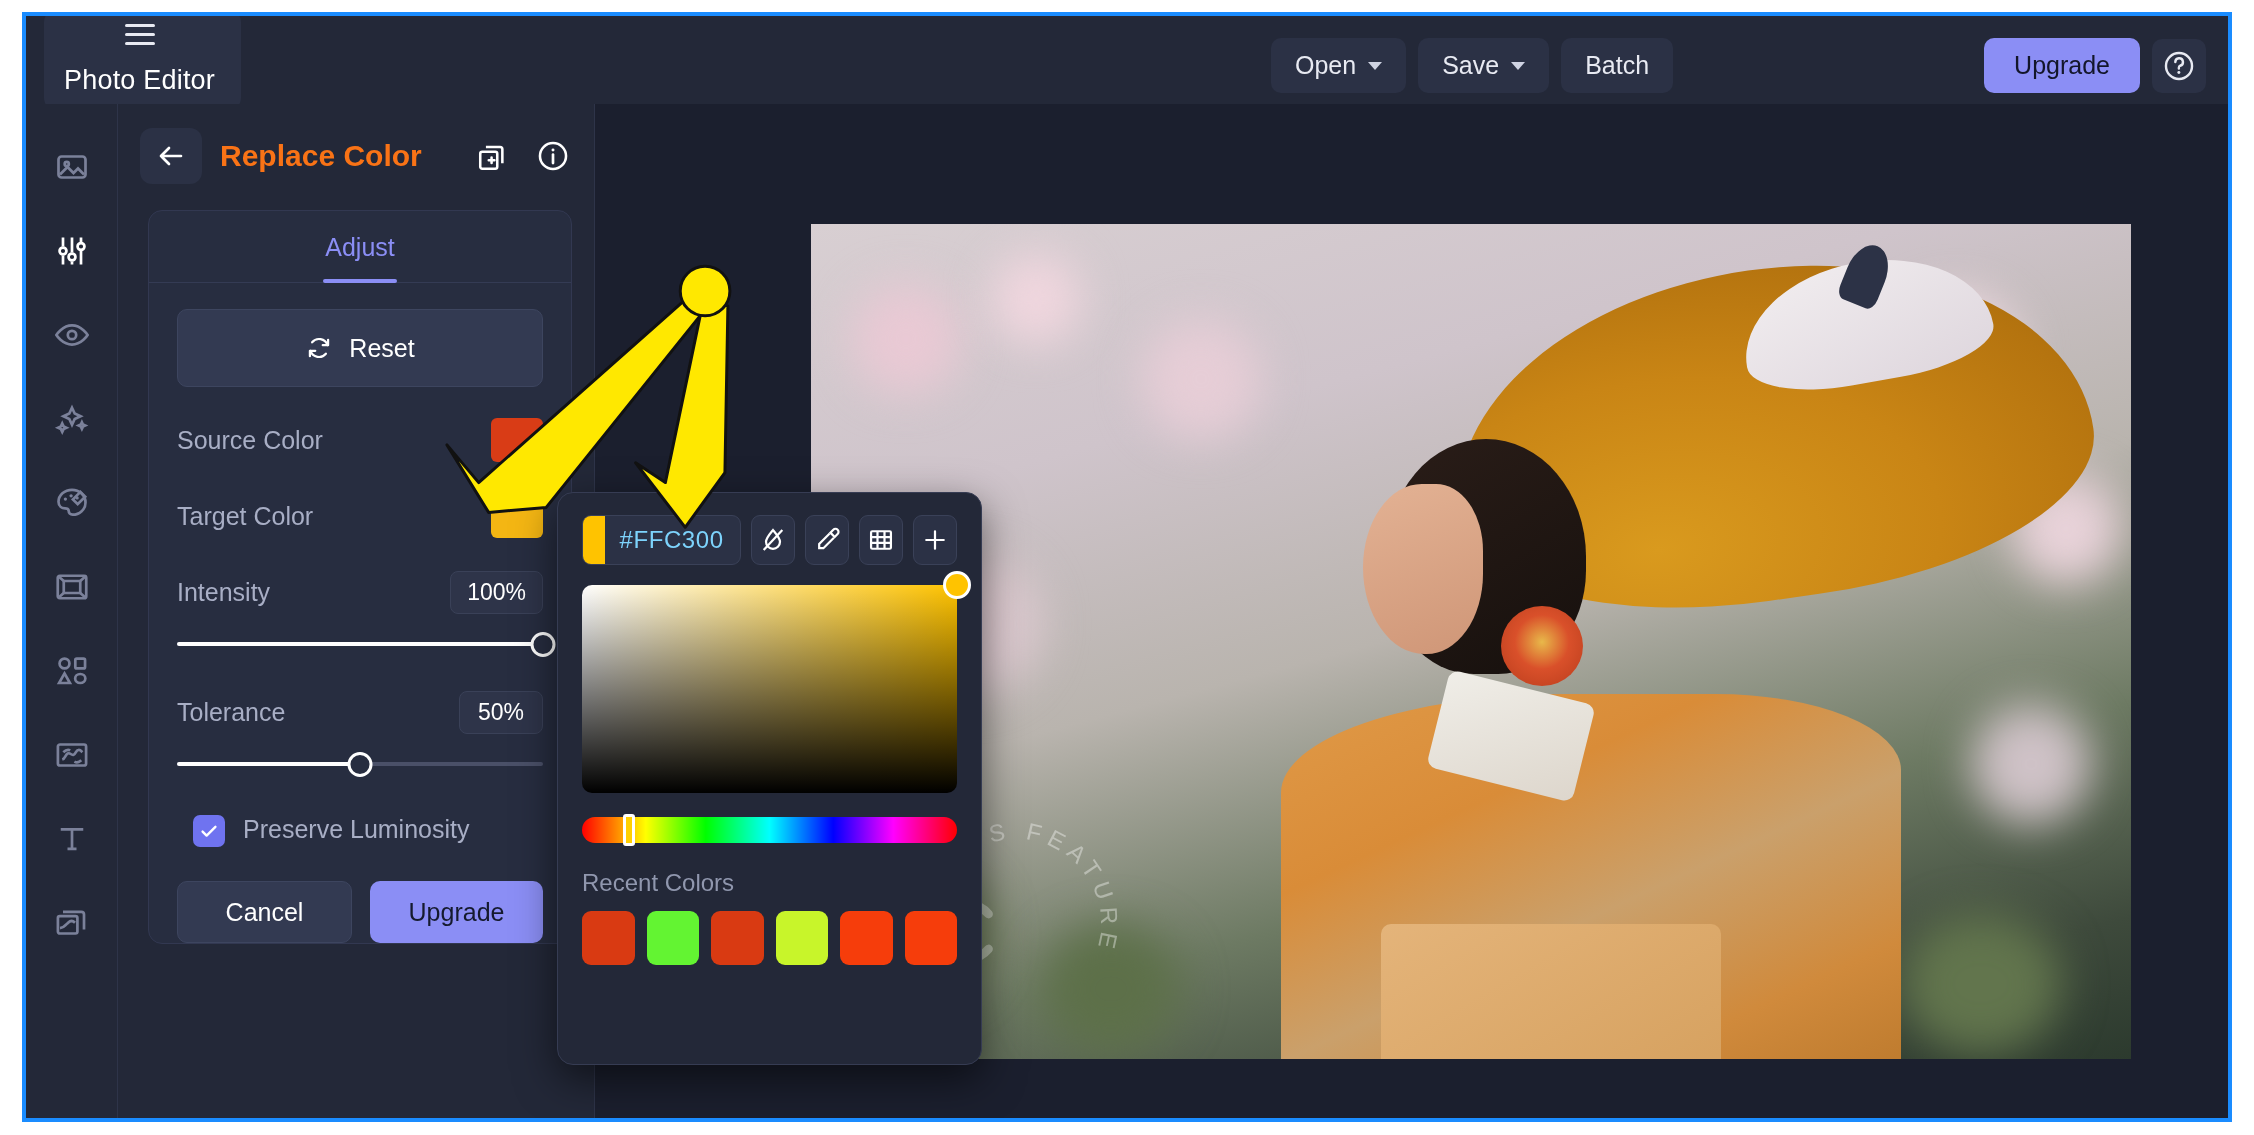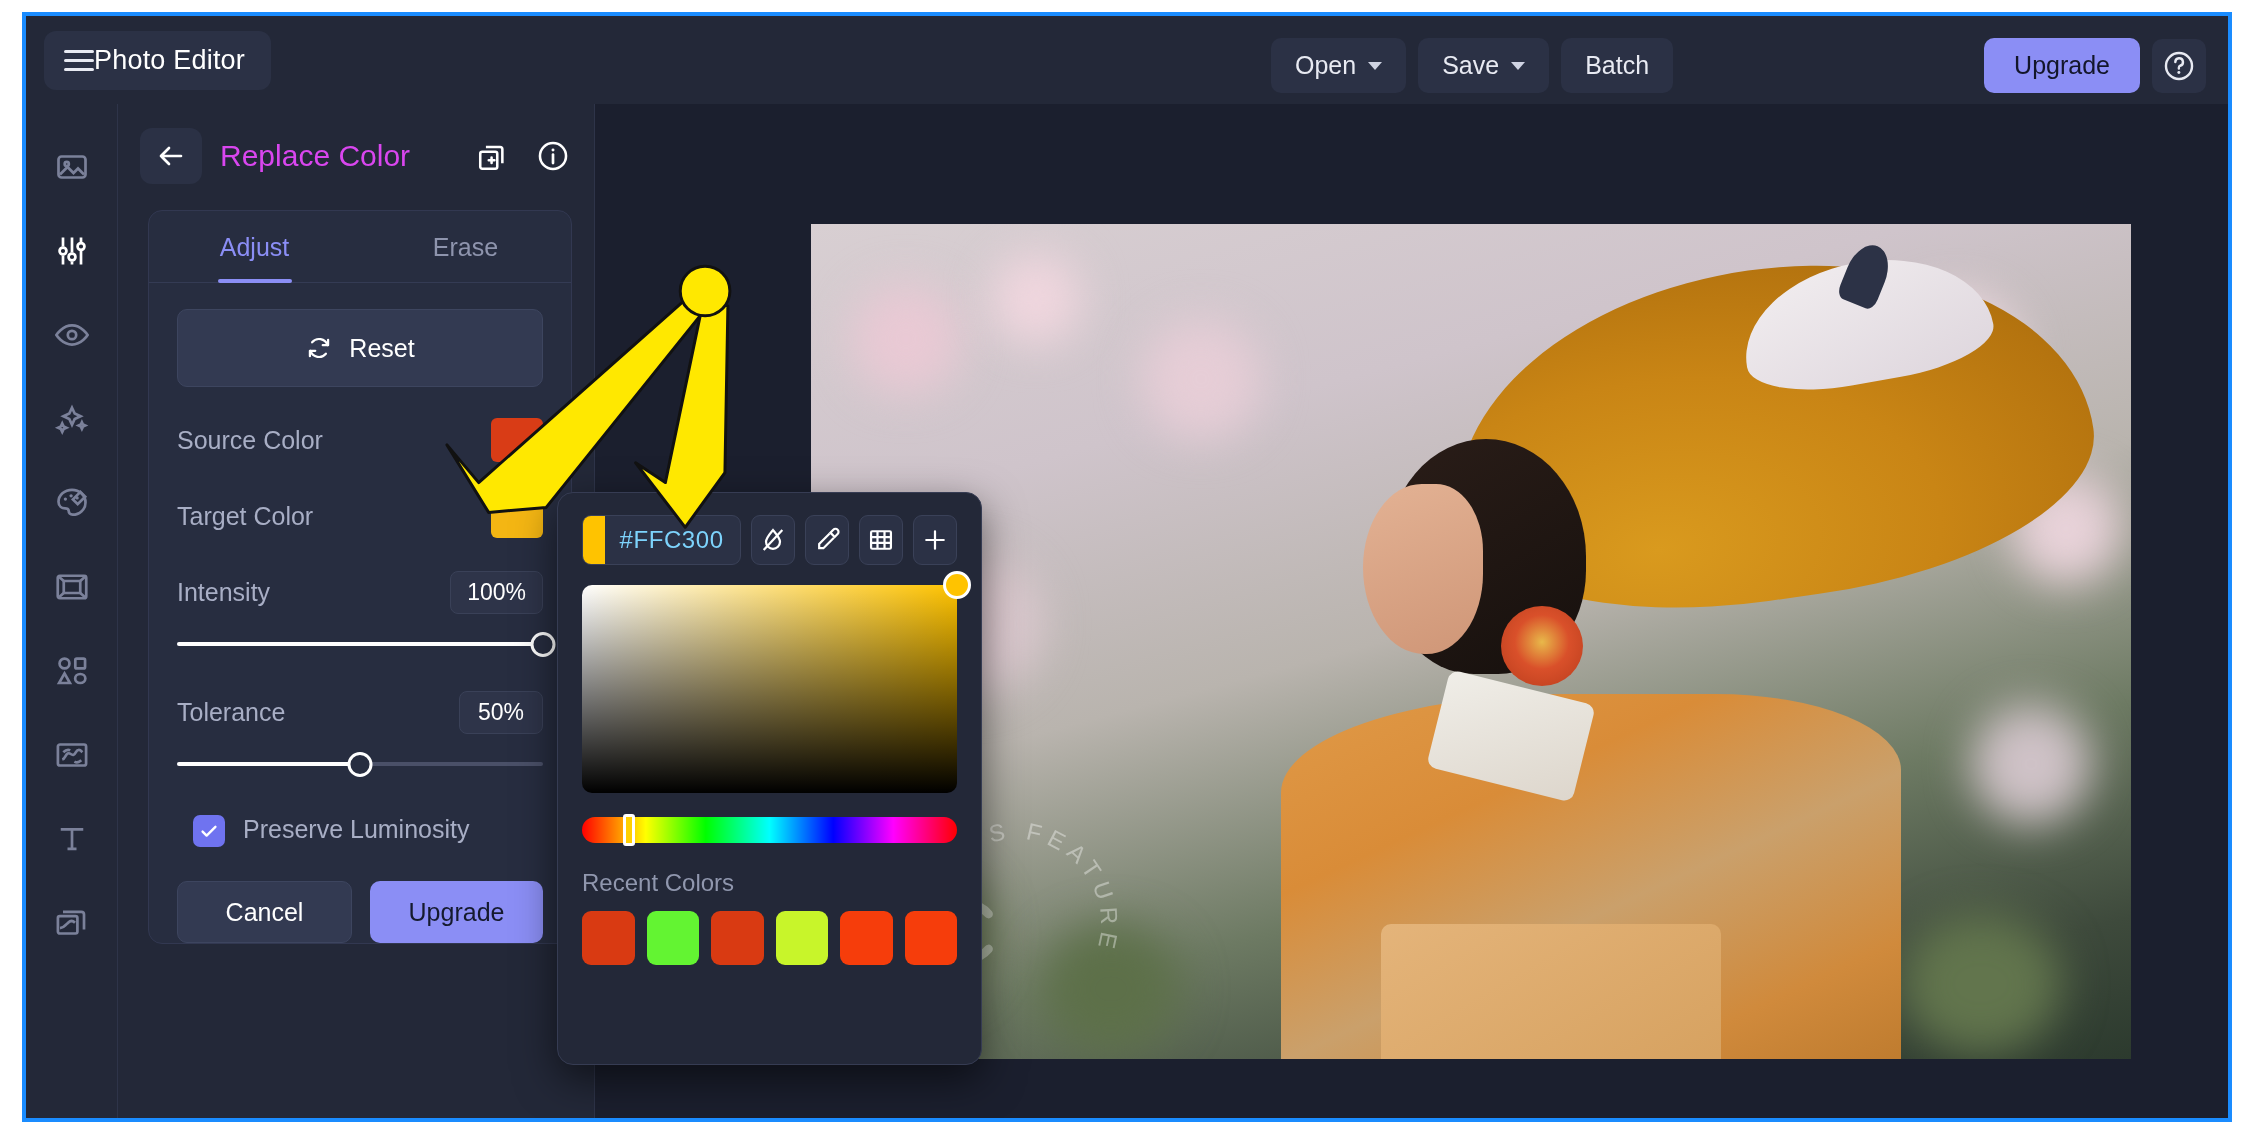--- a/index.html
+++ b/index.html
@@ -24,25 +24,26 @@
     overflow: hidden;
   }
   
   .topbar {
     position: absolute; left: 0; top: 0;
     width: 100%; height: 88px;
     background: #232838;
     display: flex; align-items: center;
   }
   .brand {
-    display: flex; align-items: center; 
+    display: flex; align-items: center; gap: 20px;
     margin-left: 18px;
     background: #2b3145;
     border-radius: 12px;
     padding: 14px 26px 14px 20px;
+    flex-direction: column;
   }
   .hamburger { display: flex; flex-direction: column; gap: 6px; width: 30px; }
   .hamburger i { display: block; height: 3px; background: #e8eaf2; border-radius: 2px; }
   .brand-title { color: #ffffff; font-size: 27px; letter-spacing: .2px; }
   .top-center {
     position: absolute; left: 1245px; top: 22px;
     display: flex; gap: 12px; align-items: center;
   }
   .tbtn {
     background: #2b3145; border: none; color: #e8eaf2;
@@ -85,21 +86,21 @@
     border-right: 1px solid #2e3449;
   }
   .panel-head {
     display: flex; align-items: center; gap: 18px;
     padding: 24px 20px 22px 22px;
   }
   .back-btn {
     width: 62px; height: 56px; background: #2b3145; border-radius: 12px;
     display: flex; align-items: center; justify-content: center; cursor: pointer;
   }
-  .panel-title { color: #d946ef; font-size: 30px; font-weight: normal; flex: 1; }
+  .panel-title { color: #f97316; font-size: 30px; font-weight: bold; flex: 1; }
   .head-icon { width: 42px; height: 42px; display: flex; align-items: center; justify-content: center; cursor: pointer; }
   .card {
     margin: 4px 22px 0 30px;
     background: #272d40;
     border: 1px solid #323851;
     border-radius: 14px;
   }
   .tabs { display: flex; border-bottom: 1px solid #343b54; }
   .tab {
     flex: 1; text-align: center; padding: 22px 0 20px;
@@ -427,21 +428,20 @@
             <circle cx="12" cy="12" r="9.2" fill="none" stroke="#ffffff" stroke-width="1.8"></circle>
             <circle cx="12" cy="7.8" r="1.05" fill="#ffffff"></circle>
             <path d="M12 11v6" stroke="#ffffff" stroke-width="1.9" stroke-linecap="round"></path>
           </svg>
         </div>
       </div>
 
       <div class="card">
         <div class="tabs">
           <div class="tab active">Adjust</div>
-          <div class="tab">Erase</div>
         </div>
 
         <button class="reset-btn">
           <svg width="28" height="28" viewBox="0 0 24 24">
             <path d="M19.3 9.5A7.7 7.7 0 0 0 6.1 7.1" fill="none" stroke="#ffffff" stroke-width="1.9" stroke-linecap="round"></path>
             <path d="M4.7 14.5a7.7 7.7 0 0 0 13.2 2.4" fill="none" stroke="#ffffff" stroke-width="1.9" stroke-linecap="round"></path>
             <path d="M19.8 5v4.6h-4.6M4.2 19v-4.6h4.6" fill="none" stroke="#ffffff" stroke-width="1.9" stroke-linecap="round" stroke-linejoin="round"></path>
           </svg>
           <span>Reset</span>
         </button>

